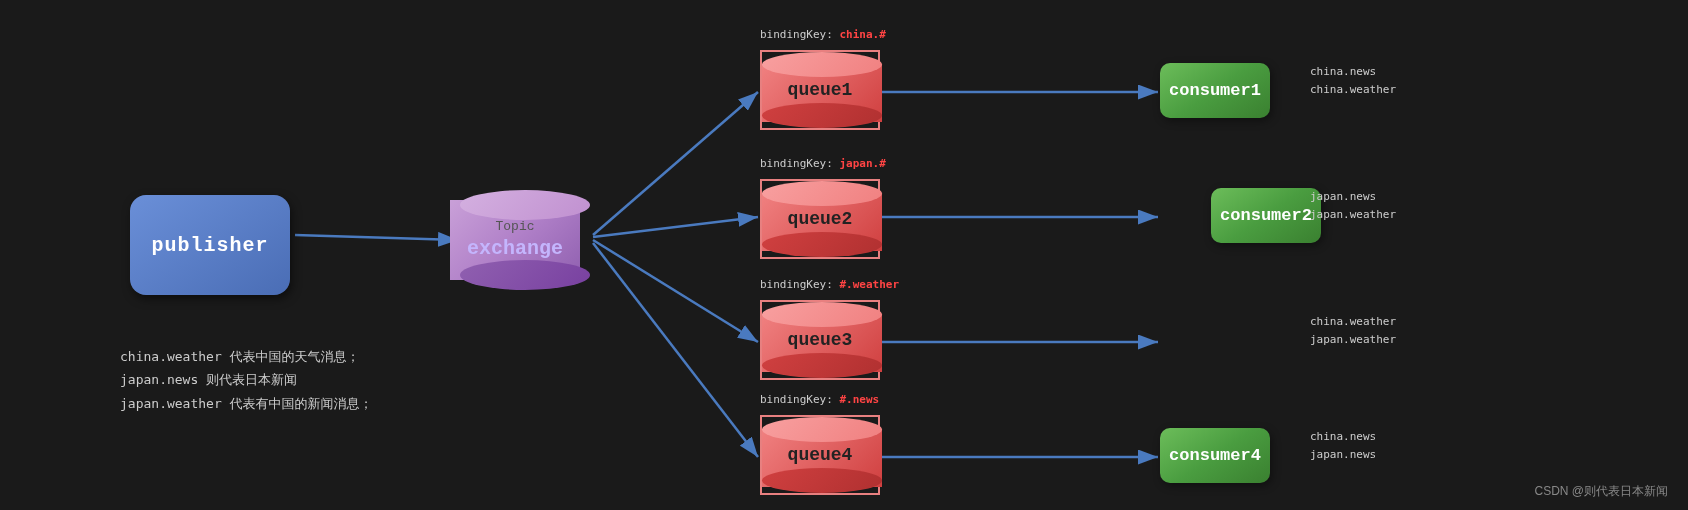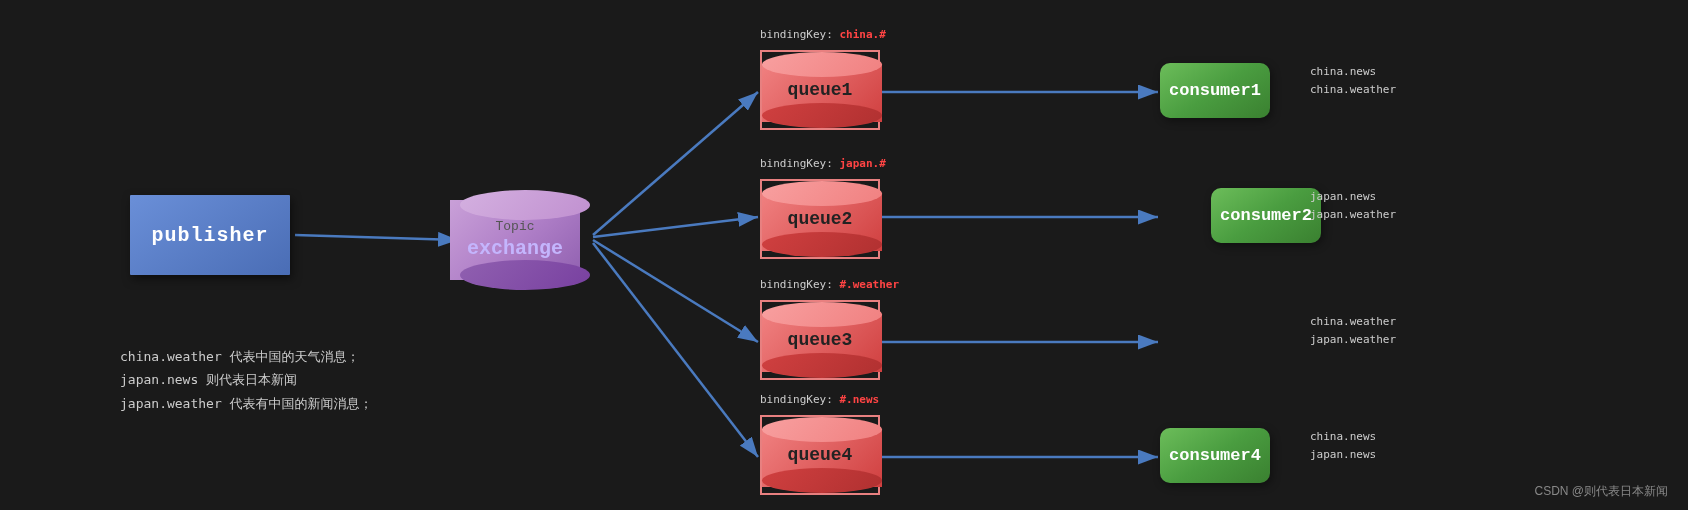--- a/index.html
+++ b/index.html
@@ -16,23 +16,23 @@
       height: 510px;
       position: relative;
       background: #1a1a1a;
     }
     
     .publisher-box {
       position: absolute;
       left: 130px;
       top: 195px;
       width: 160px;
-      height: 80px;
+      height: 100px;
       background: linear-gradient(145deg, #6a8fd8, #4a6db5);
-      border-radius: 1px;
+      border-radius: 16px;
       display: flex;
       align-items: center;
       justify-content: center;
       color: #fff;
       font-size: 20px;
       font-weight: bold;
       letter-spacing: 1px;
       box-shadow: 2px 4px 10px rgba(0,0,0,0.5);
     }
     

